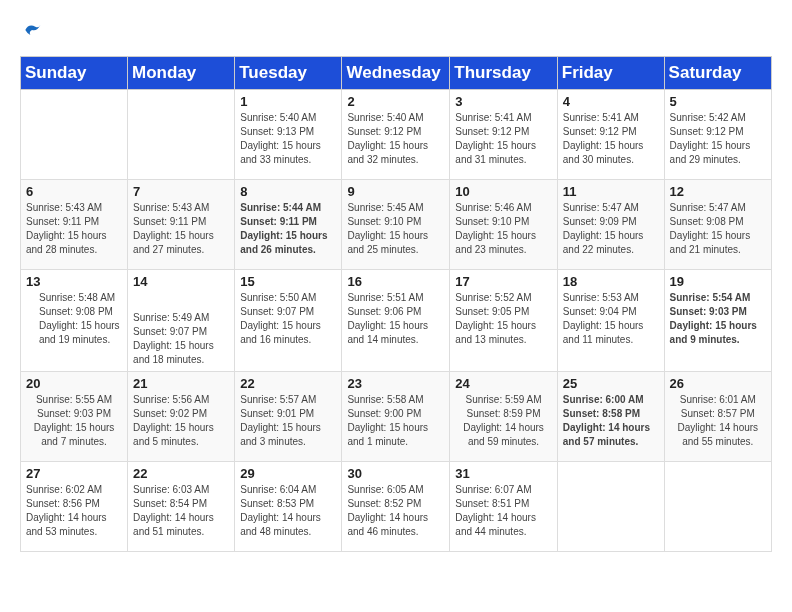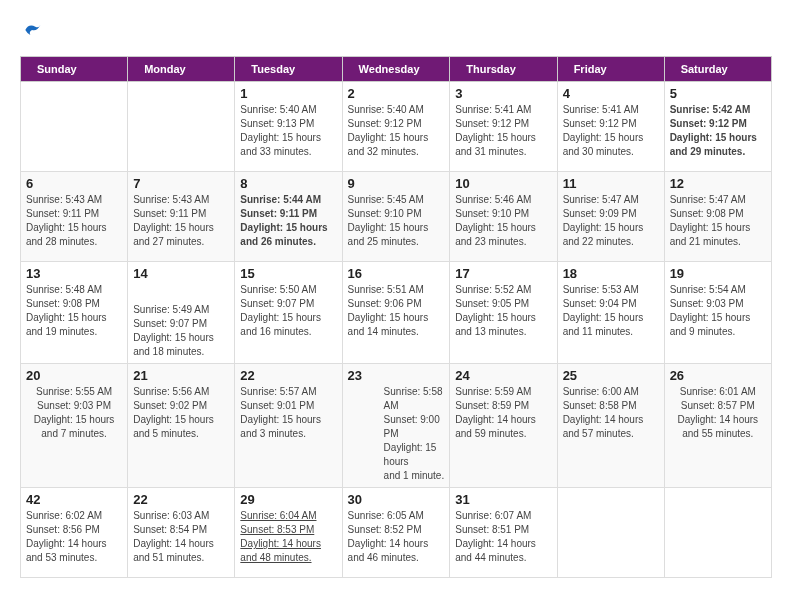--- a/index.html
+++ b/index.html
@@ -51,25 +51,25 @@
     .location-title {
       font-size: 16px;
       color: #555;
     }
     .calendar {
       width: 100%;
       border-collapse: collapse;
       font-size: 11px;
     }
     .calendar th {
-      background-color: #701a75;
+      background-color: #1d4ed8;
       color: #fff;
-      padding: 6px 16px;
+      padding: 6px 4px;
       text-align: left;
-      font-size: 11px;
+      font-size: 17px;
       border: 1px solid #ccc;
     }
     .calendar td {
       vertical-align: top;
       padding: 4px 5px;
       border: 1px solid #ddd;
       height: 90px;
       width: 108px;
       background: #fff;
     }
@@ -150,21 +150,21 @@
         </td>
         <td>
           <span class="day-num">4</span>
           <div class="day-detail" style="white-space: pre-line;">Sunrise: 5:41 AM
 Sunset: 9:12 PM
 Daylight: 15 hours
 and 30 minutes.</div>
         </td>
         <td>
           <span class="day-num">5</span>
-          <div class="day-detail" style="white-space: pre-line; font-weight: bold;">Sunrise: 5:42 AM
+          <div class="day-detail" style="white-space: pre-line;">Sunrise: 5:42 AM
 Sunset: 9:12 PM
 Daylight: 15 hours
 and 29 minutes.</div>
         </td>
       </tr>
       <tr>
         <td>
           <span class="day-num">6</span>
           <div class="day-detail" style="white-space: pre-line;">Sunrise: 5:43 AM
 Sunset: 9:11 PM
@@ -210,21 +210,21 @@
           <span class="day-num">12</span>
           <div class="day-detail" style="white-space: pre-line;">Sunrise: 5:47 AM
 Sunset: 9:08 PM
 Daylight: 15 hours
 and 21 minutes.</div>
         </td>
       </tr>
       <tr>
         <td>
           <span class="day-num">13</span>
-          <div class="day-detail" style="white-space: pre-line;">Sunrise: 5:48 AM
+          <div class="day-detail" style="white-space: pre-line; margin-left: 13px;">Sunrise: 5:48 AM
 Sunset: 9:08 PM
 Daylight: 15 hours
 and 19 minutes.</div>
         </td>
         <td>
           <span class="day-num">14</span>
           <div class="day-detail" style="white-space: pre-line; margin-top: 22px;">Sunrise: 5:49 AM
 Sunset: 9:07 PM
 Daylight: 15 hours
 and 18 minutes.</div>
@@ -252,21 +252,21 @@
         </td>
         <td>
           <span class="day-num">18</span>
           <div class="day-detail" style="white-space: pre-line;">Sunrise: 5:53 AM
 Sunset: 9:04 PM
 Daylight: 15 hours
 and 11 minutes.</div>
         </td>
         <td>
           <span class="day-num">19</span>
-          <div class="day-detail" style="white-space: pre-line;">Sunrise: 5:54 AM
+          <div class="day-detail" style="white-space: pre-line; font-weight: bold;">Sunrise: 5:54 AM
 Sunset: 9:03 PM
 Daylight: 15 hours
 and 9 minutes.</div>
         </td>
       </tr>
       <tr>
         <td>
           <span class="day-num">20</span>
           <div class="day-detail" style="white-space: pre-line; text-align: center;">Sunrise: 5:55 AM
 Sunset: 9:03 PM
@@ -282,65 +282,65 @@
         </td>
         <td>
           <span class="day-num">22</span>
           <div class="day-detail" style="white-space: pre-line;">Sunrise: 5:57 AM
 Sunset: 9:01 PM
 Daylight: 15 hours
 and 3 minutes.</div>
         </td>
         <td>
           <span class="day-num">23</span>
-          <div class="day-detail" style="white-space: pre-line; margin-left: 36px;">Sunrise: 5:58 AM
+          <div class="day-detail" style="white-space: pre-line;">Sunrise: 5:58 AM
 Sunset: 9:00 PM
 Daylight: 15 hours
 and 1 minute.</div>
         </td>
         <td>
           <span class="day-num">24</span>
-          <div class="day-detail" style="white-space: pre-line;">Sunrise: 5:59 AM
+          <div class="day-detail" style="white-space: pre-line; text-align: center;">Sunrise: 5:59 AM
 Sunset: 8:59 PM
 Daylight: 14 hours
 and 59 minutes.</div>
         </td>
         <td>
           <span class="day-num">25</span>
-          <div class="day-detail" style="white-space: pre-line;">Sunrise: 6:00 AM
+          <div class="day-detail" style="white-space: pre-line; font-weight: bold;">Sunrise: 6:00 AM
 Sunset: 8:58 PM
 Daylight: 14 hours
 and 57 minutes.</div>
         </td>
         <td>
           <span class="day-num">26</span>
           <div class="day-detail" style="white-space: pre-line; text-align: center;">Sunrise: 6:01 AM
 Sunset: 8:57 PM
 Daylight: 14 hours
 and 55 minutes.</div>
         </td>
       </tr>
       <tr>
         <td>
-          <span class="day-num">42</span>
+          <span class="day-num">27</span>
           <div class="day-detail" style="white-space: pre-line;">Sunrise: 6:02 AM
 Sunset: 8:56 PM
 Daylight: 14 hours
 and 53 minutes.</div>
         </td>
         <td>
           <span class="day-num">22</span>
           <div class="day-detail" style="white-space: pre-line;">Sunrise: 6:03 AM
 Sunset: 8:54 PM
 Daylight: 14 hours
 and 51 minutes.</div>
         </td>
         <td>
           <span class="day-num">29</span>
-          <div class="day-detail" style="white-space: pre-line; text-decoration: underline;">Sunrise: 6:04 AM
+          <div class="day-detail" style="white-space: pre-line;">Sunrise: 6:04 AM
 Sunset: 8:53 PM
 Daylight: 14 hours
 and 48 minutes.</div>
         </td>
         <td>
           <span class="day-num">30</span>
           <div class="day-detail" style="white-space: pre-line;">Sunrise: 6:05 AM
 Sunset: 8:52 PM
 Daylight: 14 hours
 and 46 minutes.</div>

